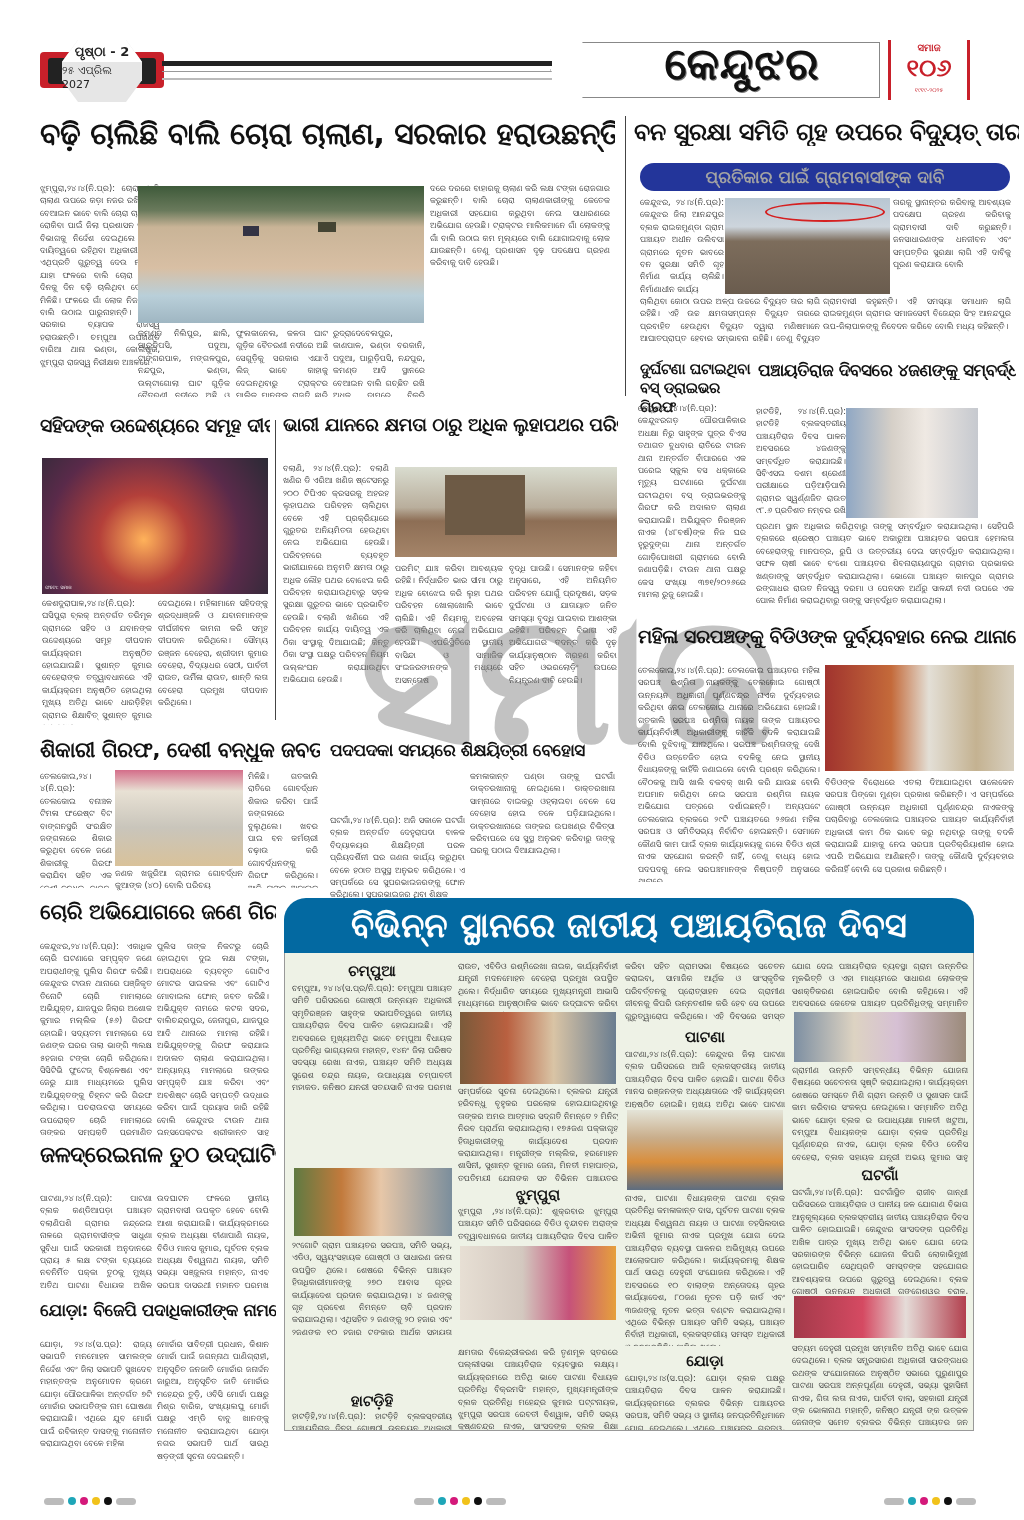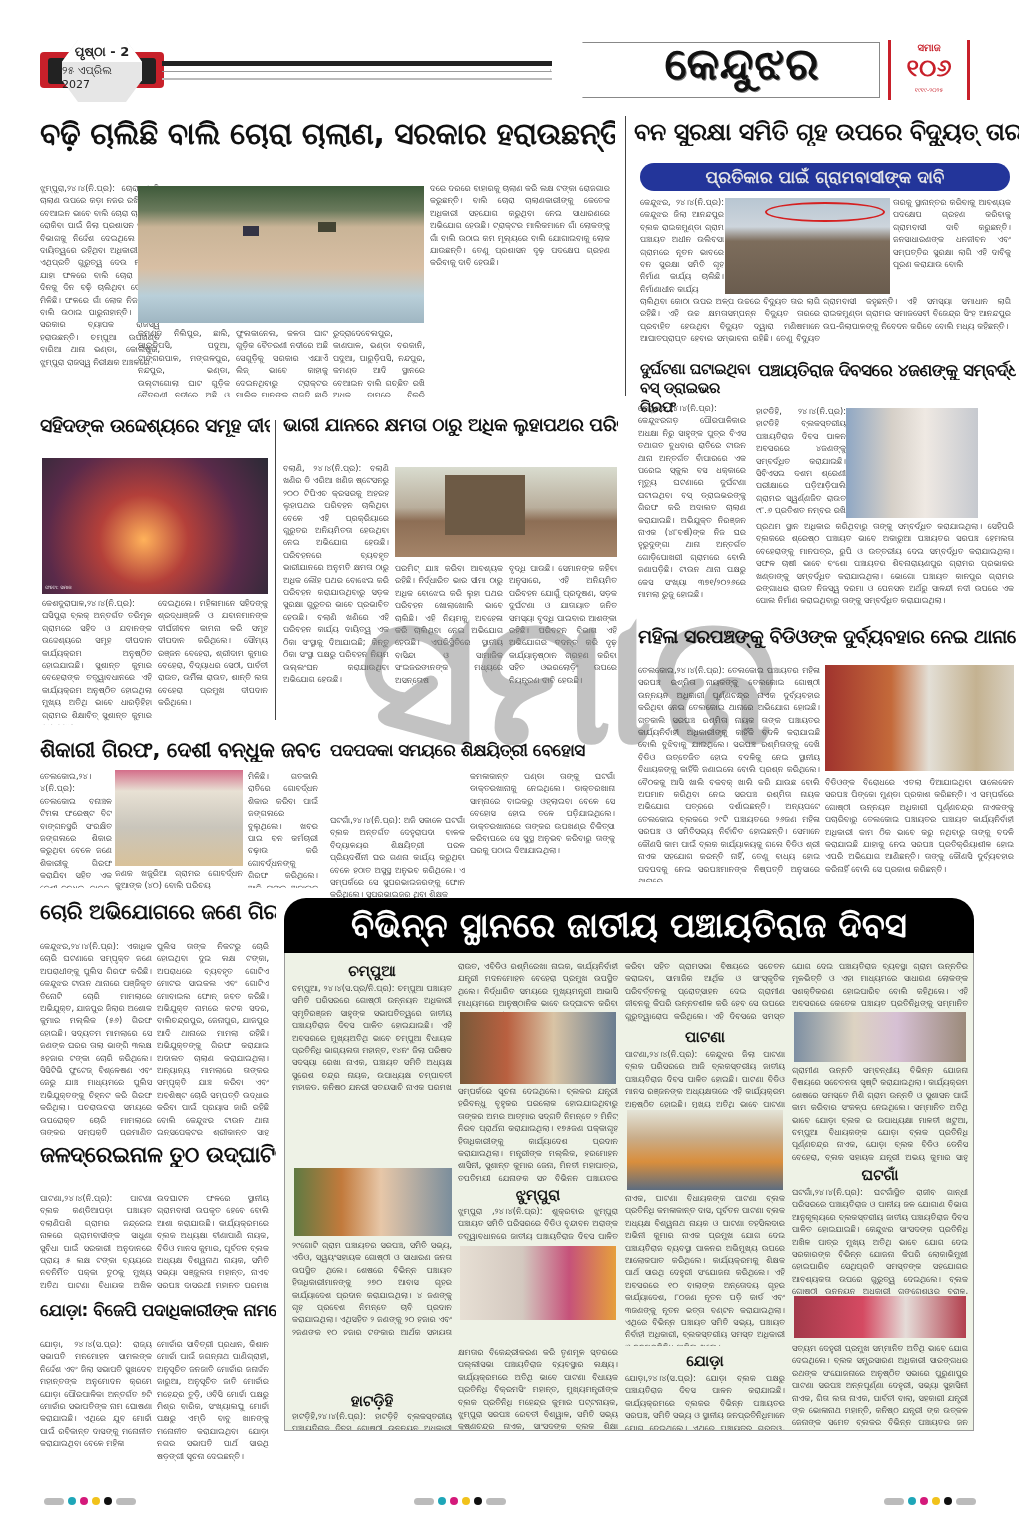--- a/index.html
+++ b/index.html
@@ -20,22 +20,22 @@
 .pb-t2{position:absolute;left:22px;top:26px;width:80px;text-align:left;font-size:11px;line-height:14px}
 .hline1{left:162px;top:61px;width:390px;height:5px;background:#222}
 .hline2{left:162px;top:71px;width:390px;height:1px;background:#999}
 .hline3{left:162px;top:78px;width:390px;height:2px;background:#bbb}
 .cityplate{left:550px;top:42px;width:330px;height:56px;background:#fff;border:1.5px solid #888;clip-path:polygon(10% 0,100% 0,100% 100%,10% 100%,0 50%);}
 .cityname{left:612px;top:38px;width:260px;font-size:44px;font-weight:bold;color:#111;text-align:center;letter-spacing:1px;text-shadow:1px 1px 0 #777}
 .logo{left:888px;top:40px;width:82px;height:60px;border-left:3px solid #c8202a;border-right:3px solid #c8202a}
 .logo-s{position:absolute;left:0;top:2px;width:100%;text-align:center;font-size:10px;color:#c8202a;font-weight:bold}
 .logo-n{position:absolute;left:0;top:14px;width:100%;text-align:center;font-size:24px;color:#c8202a;font-weight:bold}
 .logo-y{position:absolute;left:0;top:46px;width:100%;text-align:center;font-size:6px;color:#c8202a}
-.bluebar{left:640px;top:163px;width:370px;height:28px;background:#23359a;border-radius:14px;color:#e5e5e5;font-size:17px;font-weight:bold;text-align:center;line-height:28px}
-.redbanner{left:284px;top:898px;width:690px;height:55px;background:#000000;border-radius:22px 22px 0 0;color:#fff;font-size:34px;font-weight:bold;text-align:center;line-height:55px;white-space:nowrap;overflow:hidden}
+.bluebar{left:640px;top:163px;width:370px;height:28px;background:#23359a;border-radius:14px;color:#a3a3a3;font-size:17px;font-weight:bold;text-align:center;line-height:28px}
+.redbanner{left:284px;top:898px;width:690px;height:55px;background:#0369a1;border-radius:22px 22px 0 0;color:#fff;font-size:34px;font-weight:bold;text-align:center;line-height:55px;white-space:nowrap;overflow:hidden}
 .greenbox{left:284px;top:953px;width:690px;height:478px;background:#eef2e6;border:1px solid #999;border-top:none}
 .dots{display:flex;gap:4px;align-items:center}
 .dots span{display:inline-block;width:8px;height:8px;border-radius:50%}
 .dots .ov{width:20px;height:7px;border-radius:4px;background:#bbb}
 .watermark{left:360px;top:560px;width:240px;height:240px;font-size:180px;color:rgba(120,120,120,0.45);font-weight:bold;line-height:240px;text-align:center}
 </style>
 </head>
 <body>
 
 <div class="abs pagebadge">

